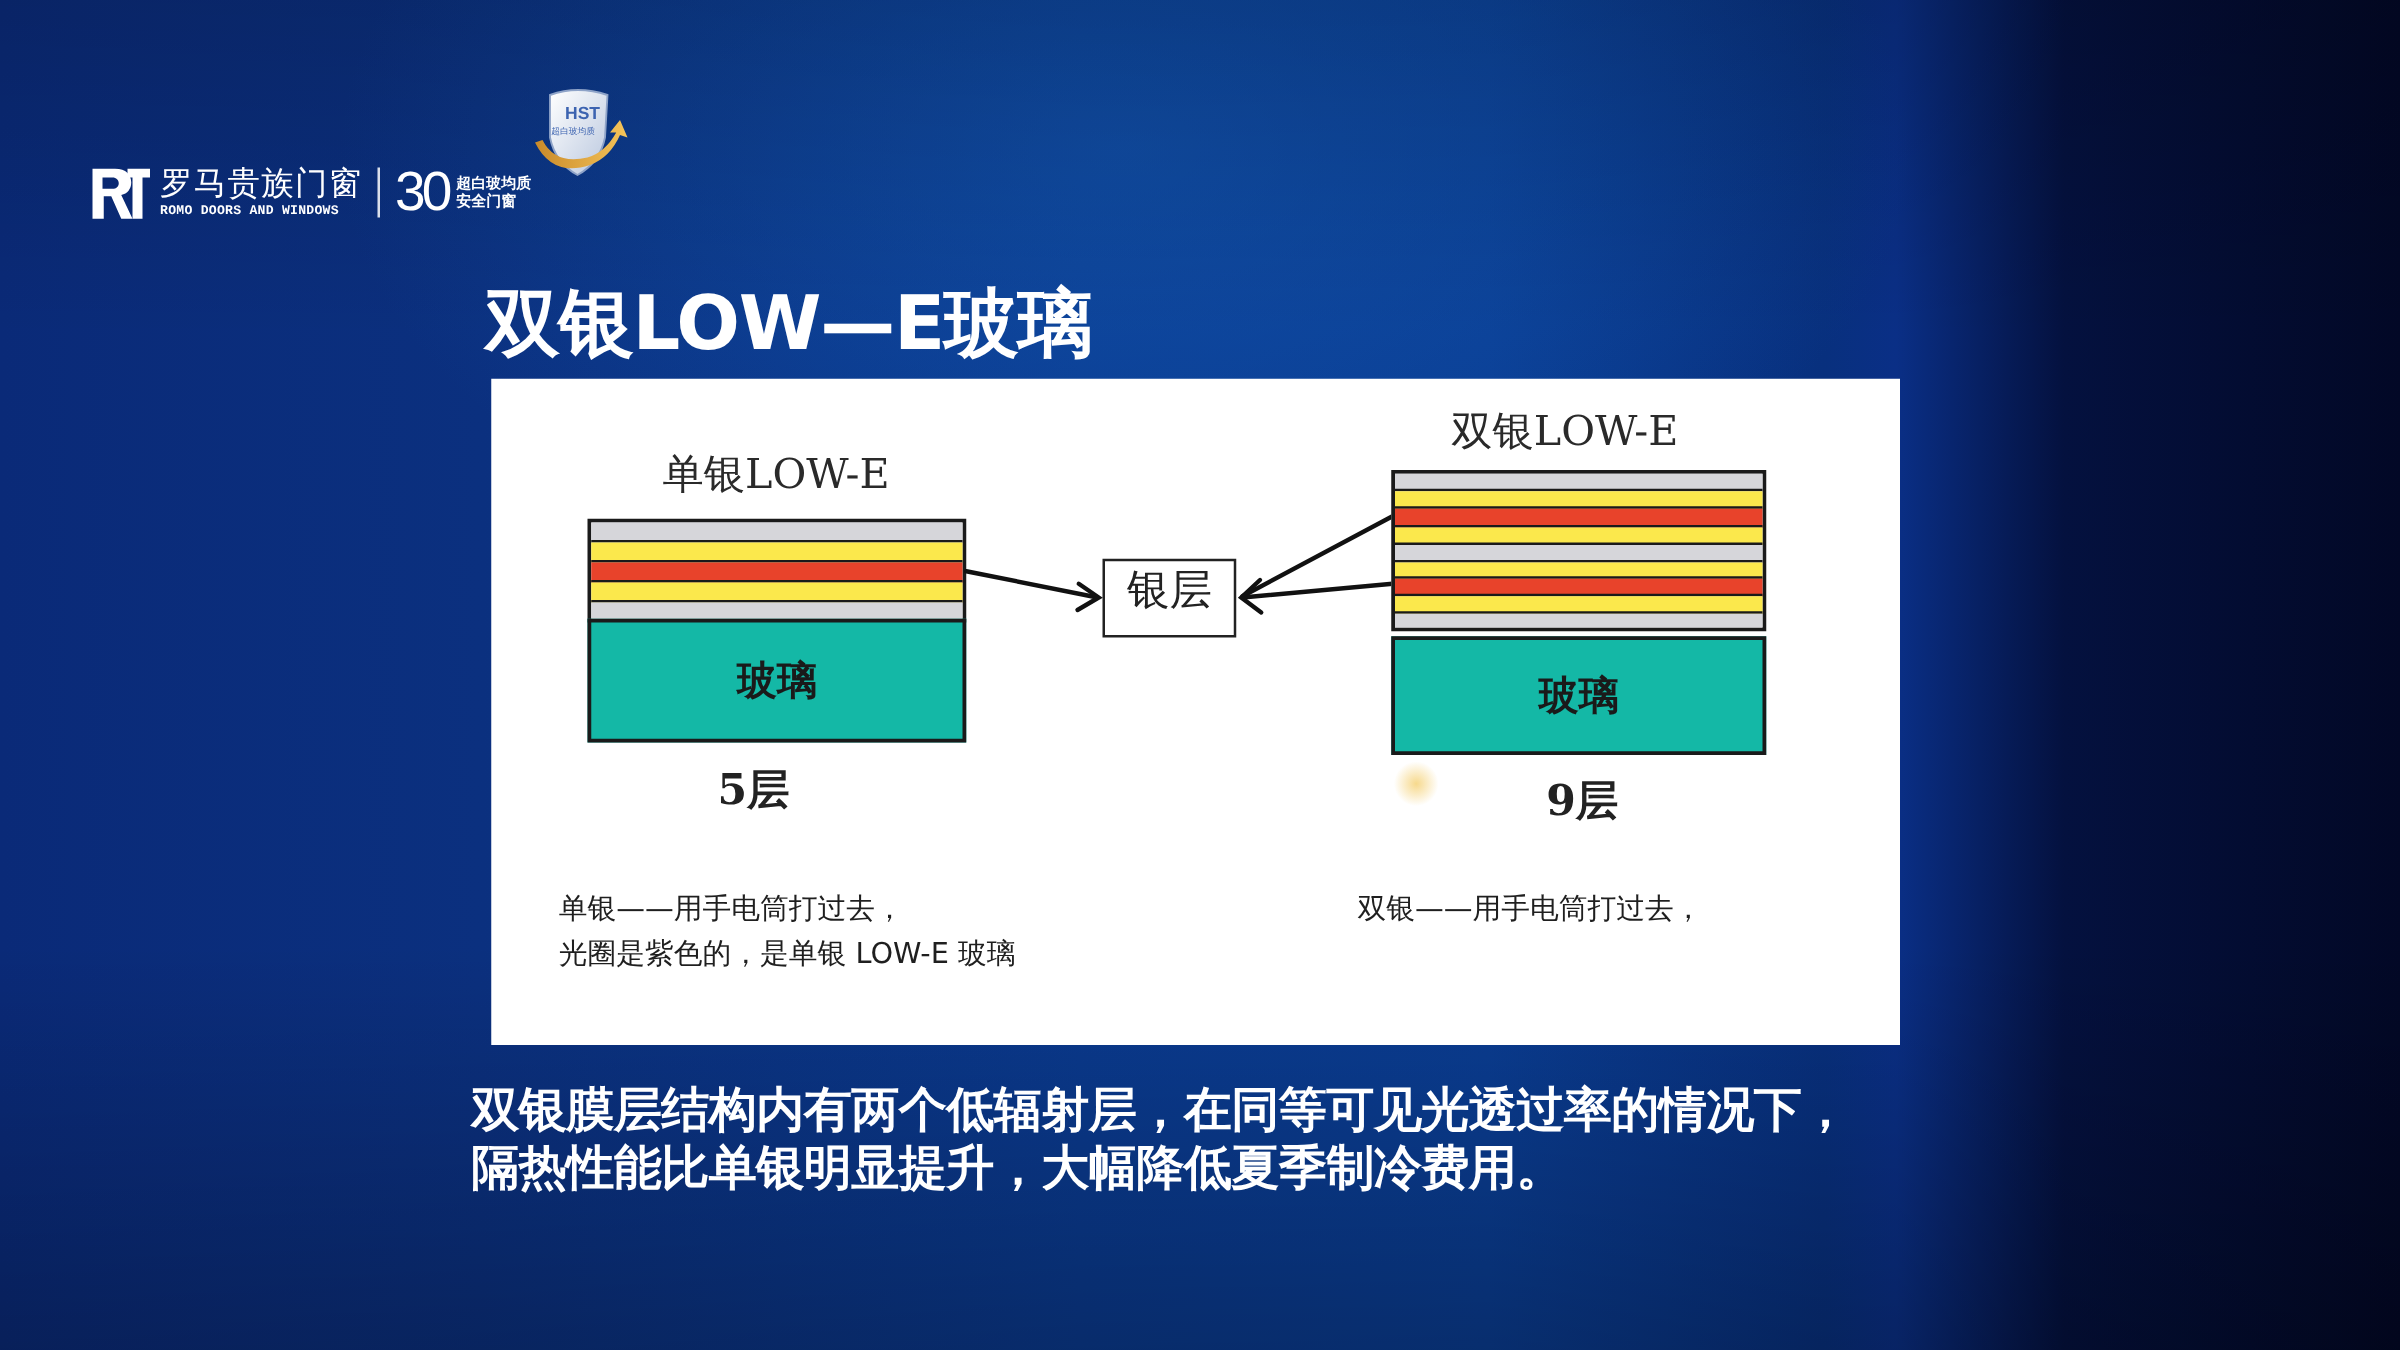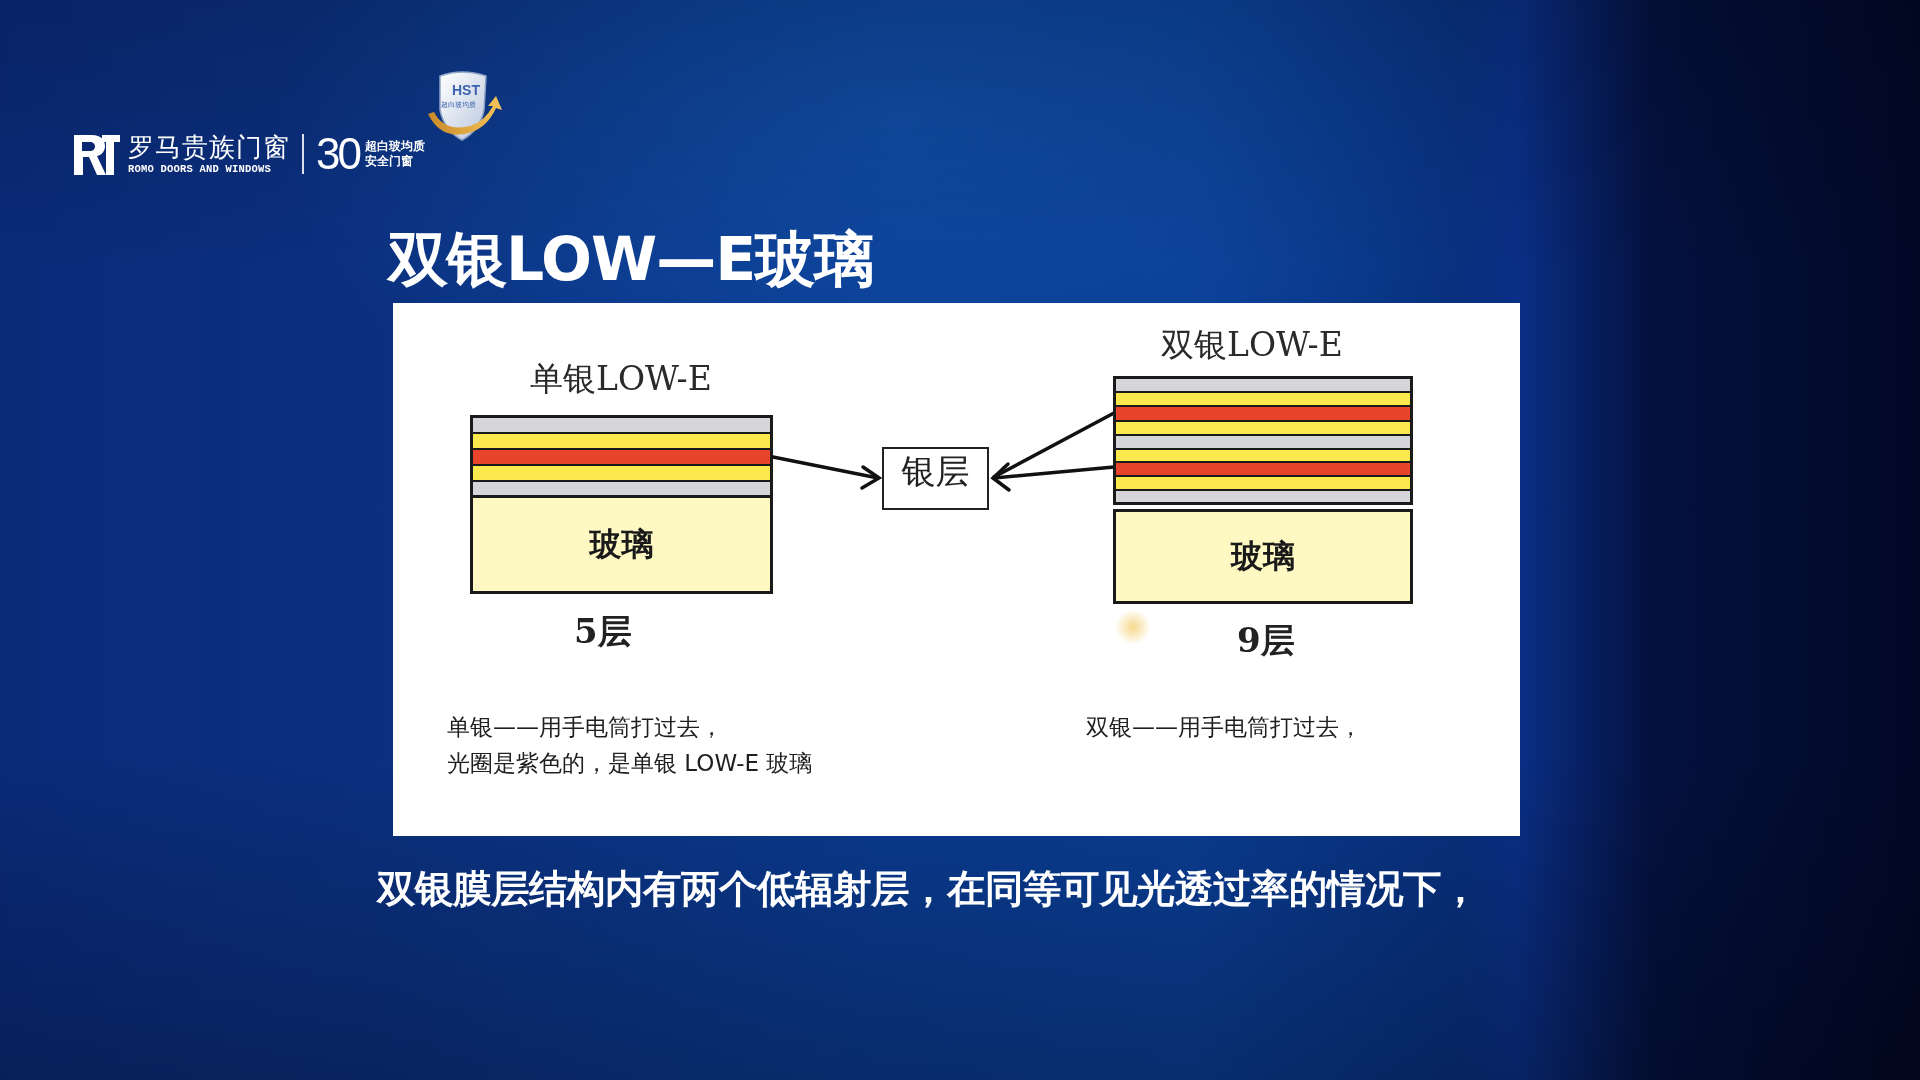--- a/index.html
+++ b/index.html
@@ -47,21 +47,21 @@
   }
   .stack {
     position: absolute; border: 3px solid #1a1a1a; background: #fff;
   }
   .layer { border-bottom: 2.5px solid #1a1a1a; }
   .layer:last-child { border-bottom: none; }
   .layer.gray { background: #d6d6da; }
   .layer.yellow { background: #fbe84c; }
   .layer.red { background: #e8432b; }
   .glass-box {
-    position: absolute; border: 3px solid #1a1a1a; background: #fef9c3;
+    position: absolute; border: 3px solid #1a1a1a; background: #14b8a6;
     display: flex; align-items: center; justify-content: center;
     font-family: "DejaVu Serif", serif; font-weight: bold; font-size: 32px; color: #1a1a1a;
   }
   .layer-count {
     position: absolute; font-family: "DejaVu Serif", "Liberation Serif", serif;
     font-weight: bold; font-size: 34px; color: #222;
   }
   .silver-box {
     position: absolute; left: 489px; top: 144px; width: 107px; height: 63px;
     border: 2.5px solid #222; display: flex; justify-content: center;
@@ -180,13 +180,14 @@
       <div>光圈是紫色的，是单银 LOW-E 玻璃</div>
     </div>
     <div class="caption" style="left:693px; top:406px;">
       <div>双银——用手电筒打过去，</div>
     </div>
   </div>
 </div>
 
 <div class="body-text">
   <div>双银膜层结构内有两个低辐射层，在同等可见光透过率的情况下，</div>
+  <div>隔热性能比单银明显提升，大幅降低夏季制冷费用。</div>
 </div>
 
 </body></html>

